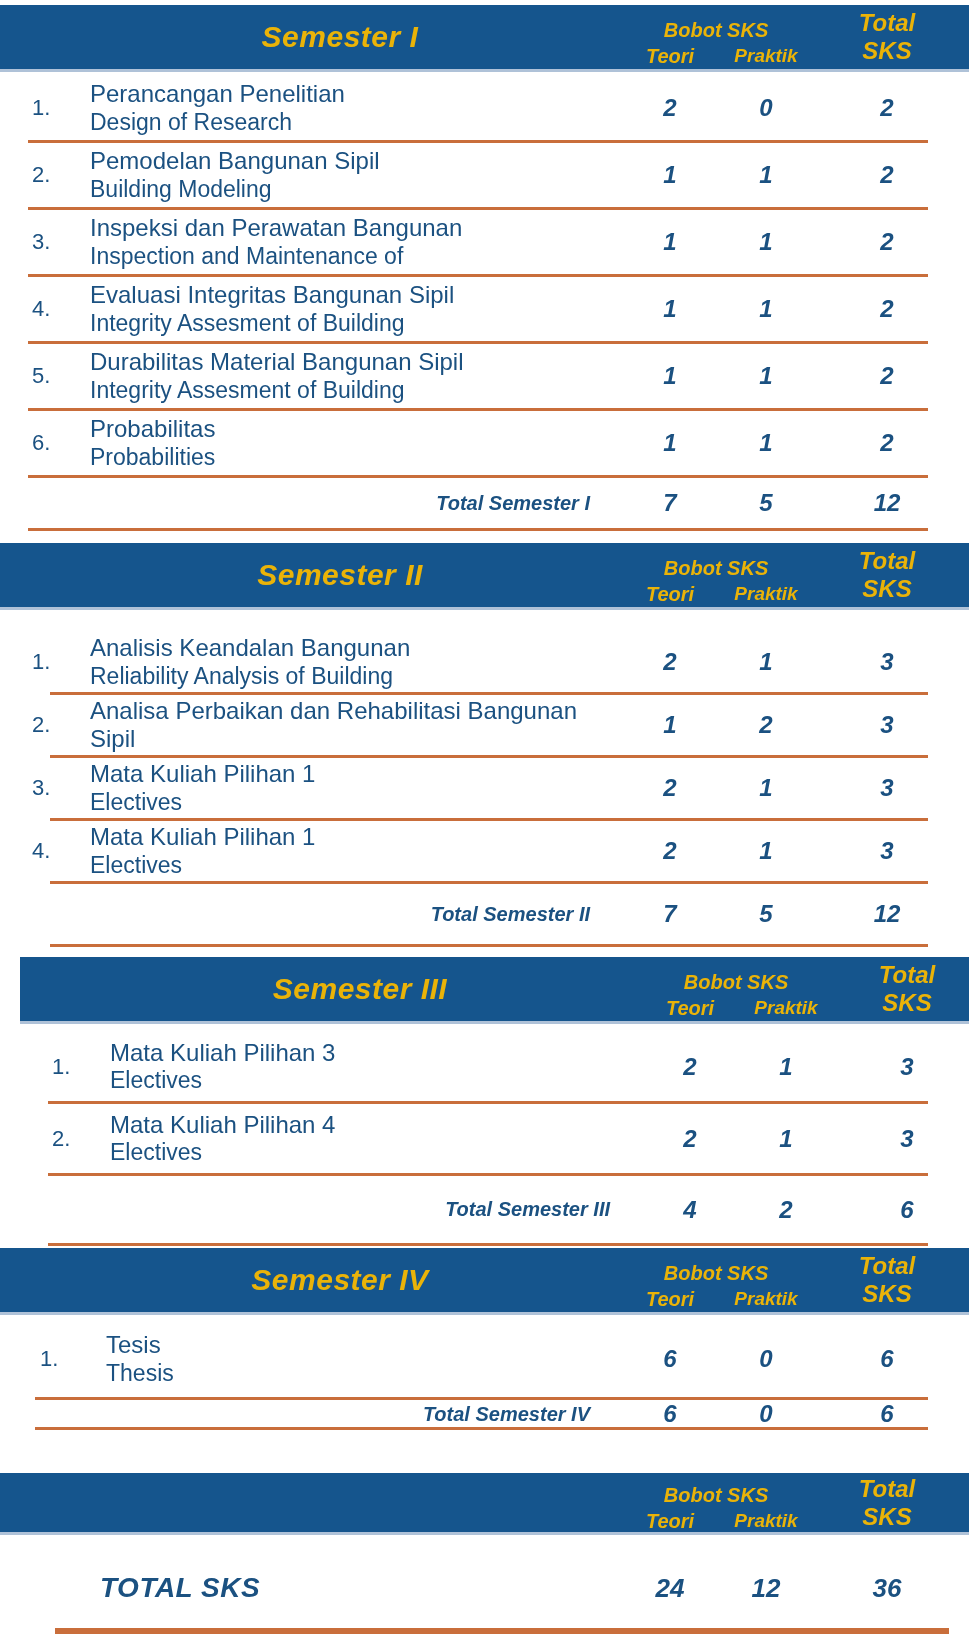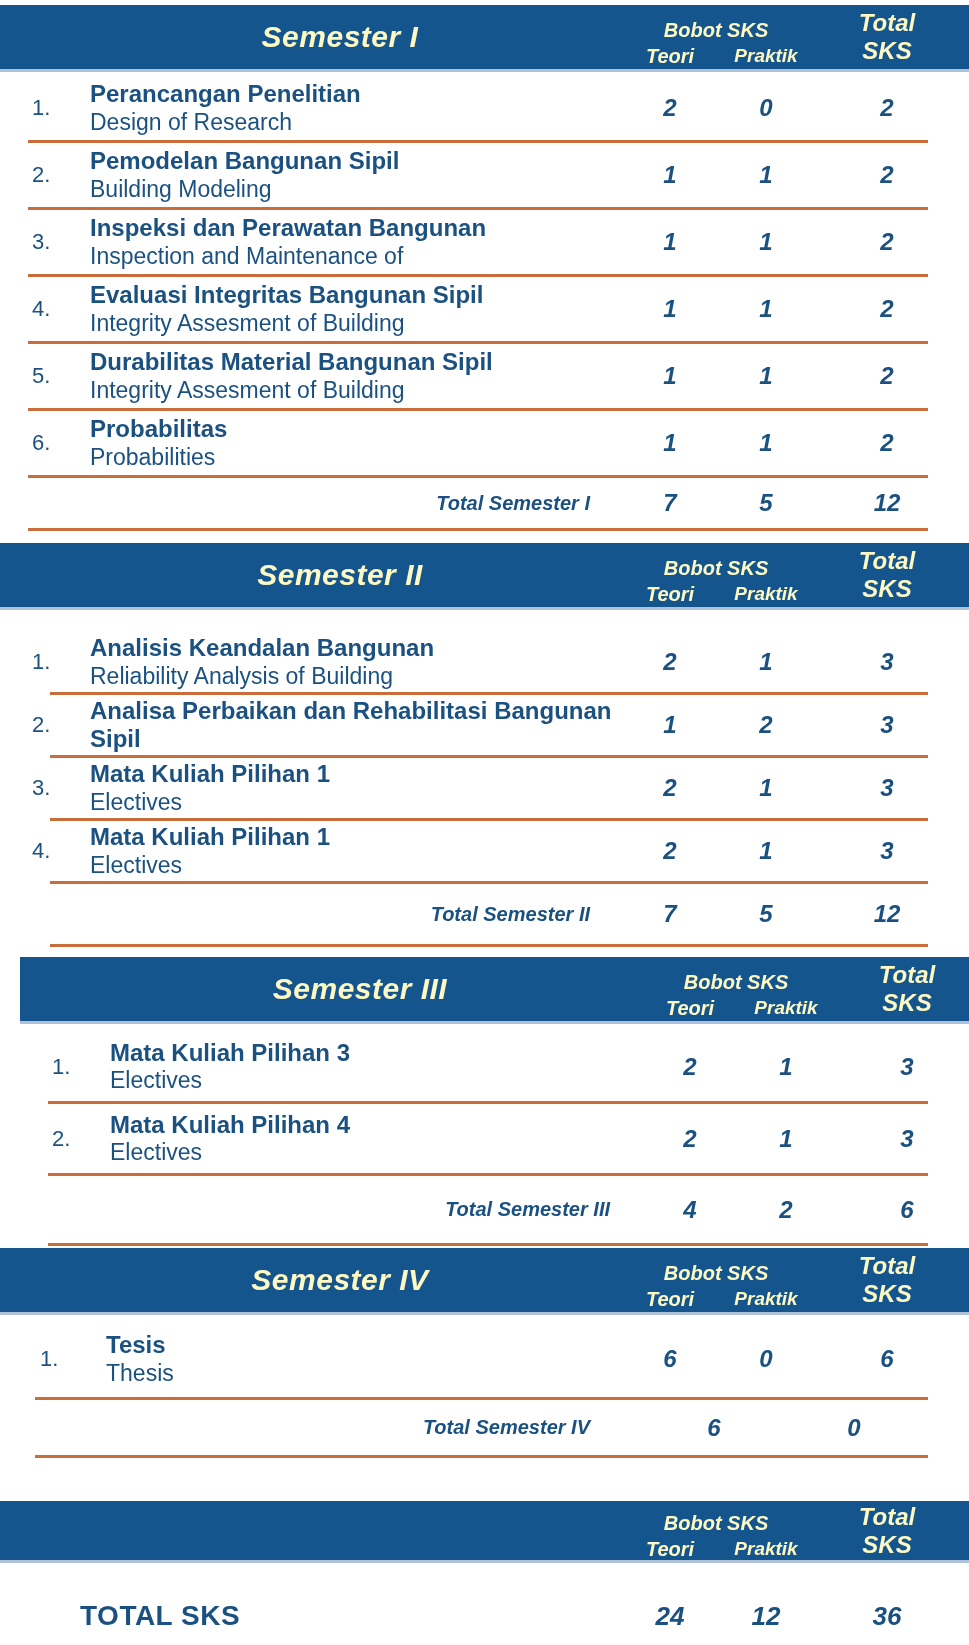--- a/index.html
+++ b/index.html
@@ -13,21 +13,21 @@
   .page { position: relative; width: 969px; padding-top: 5px; }
 
   
   .band {
     display: grid;
     grid-template-columns: 620px 100px 92px 20px 110px;
     grid-template-rows: 37px 27px;
     height: 67px;
     background: #15558D;
     border-bottom: 3px solid #AFC2D8;
-    color: #fef9c3;
+    color: #eab308;
     font-style: italic;
     font-weight: bold;
   }
   .band-title {
     grid-column: 1; grid-row: 1 / 3;
     display: flex; align-items: center; justify-content: center;
     padding-left: 60px; font-size: 30px; letter-spacing: .5px;
   }
   .band-bobot {
     grid-column: 2 / 4; grid-row: 1;
@@ -42,50 +42,50 @@
     font-size: 24px; line-height: 1.15;
   }
 
   
   .row {
     display: grid;
     grid-template-columns: 90px 530px 100px 92px 20px 110px;
     align-items: center;
   }
   .num   { padding-left: 32px; font-size: 22px; }
-  .name  { font-size: 24px; font-weight: bold; line-height: 1.18; }
+  .name  { font-size: 24px; font-weight: normal; line-height: 1.18; }
   .name-en { font-size: 23px; line-height: 1.18; }
   .val   { text-align: center; font-size: 24px; font-weight: bold; font-style: italic; }
 
   .sep { height: 3px; background: #C96E3B; margin: 0 41px 0 28px; }
 
   .total-row {
     display: grid;
     grid-template-columns: 620px 100px 92px 20px 110px;
     align-items: center;
   }
   .total-label { text-align: right; padding-right: 30px; font-size: 20px; font-weight: bold; font-style: italic; padding-left: 8px; }
 
   
   .s1 .row { height: 64px; } .s1 .rows { margin-top: 4px; } .s1 .total-row { height: 50px; } .s1 { margin-bottom: 12px; }
   .s2 .row { height: 60px; } .s2 .rows { margin-top: 22px; } .s2 .sep { margin-left: 50px; } .s2 .total-row { height: 60px; } .s2 { margin-bottom: 10px; }
   .s3 .row { height: 69px; } .s3 .rows { margin-top: 8px; }  .s3 .total-row { height: 67px; } .s3 { margin-bottom: 2px; margin-left: 20px; }
-  .s4 .row { height: 76px; } .s4 .rows { margin-top: 6px; }  .s4 .total-row { height: 55px; gap: 44px; } .s4 .num { padding-left: 40px; } .s4 .name-wrap { padding-left: 16px; }
+  .s4 .row { height: 76px; } .s4 .rows { margin-top: 6px; }  .s4 .total-row { height: 27px; } .s4 .num { padding-left: 40px; } .s4 .name-wrap { padding-left: 16px; }
   .s4 .sep { margin-left: 35px; }
 
   
   .s5 { margin-top: 43px; }
   .s5 .band { height: 62px; grid-template-rows: 34px 25px; }
   .grand-row {
     display: grid;
     grid-template-columns: 620px 100px 92px 20px 110px;
     align-items: center;
     height: 50px; margin-top: 28px;
   }
-  .grand-label { padding-left: 80px; font-size: 28px; font-weight: bold; letter-spacing: .5px; }
+  .grand-label { padding-left: 100px; font-size: 28px; font-weight: bold; font-style: italic; letter-spacing: .5px; }
   .grand-row .val { font-size: 26px; }
   .bottom-rule { height: 6px; background: #C96E3B; margin: 15px 20px 0 55px; }
 </style>
 </head>
 <body>
 
 <div class="page">
 
   <div class="section s1">
     <div class="band">

